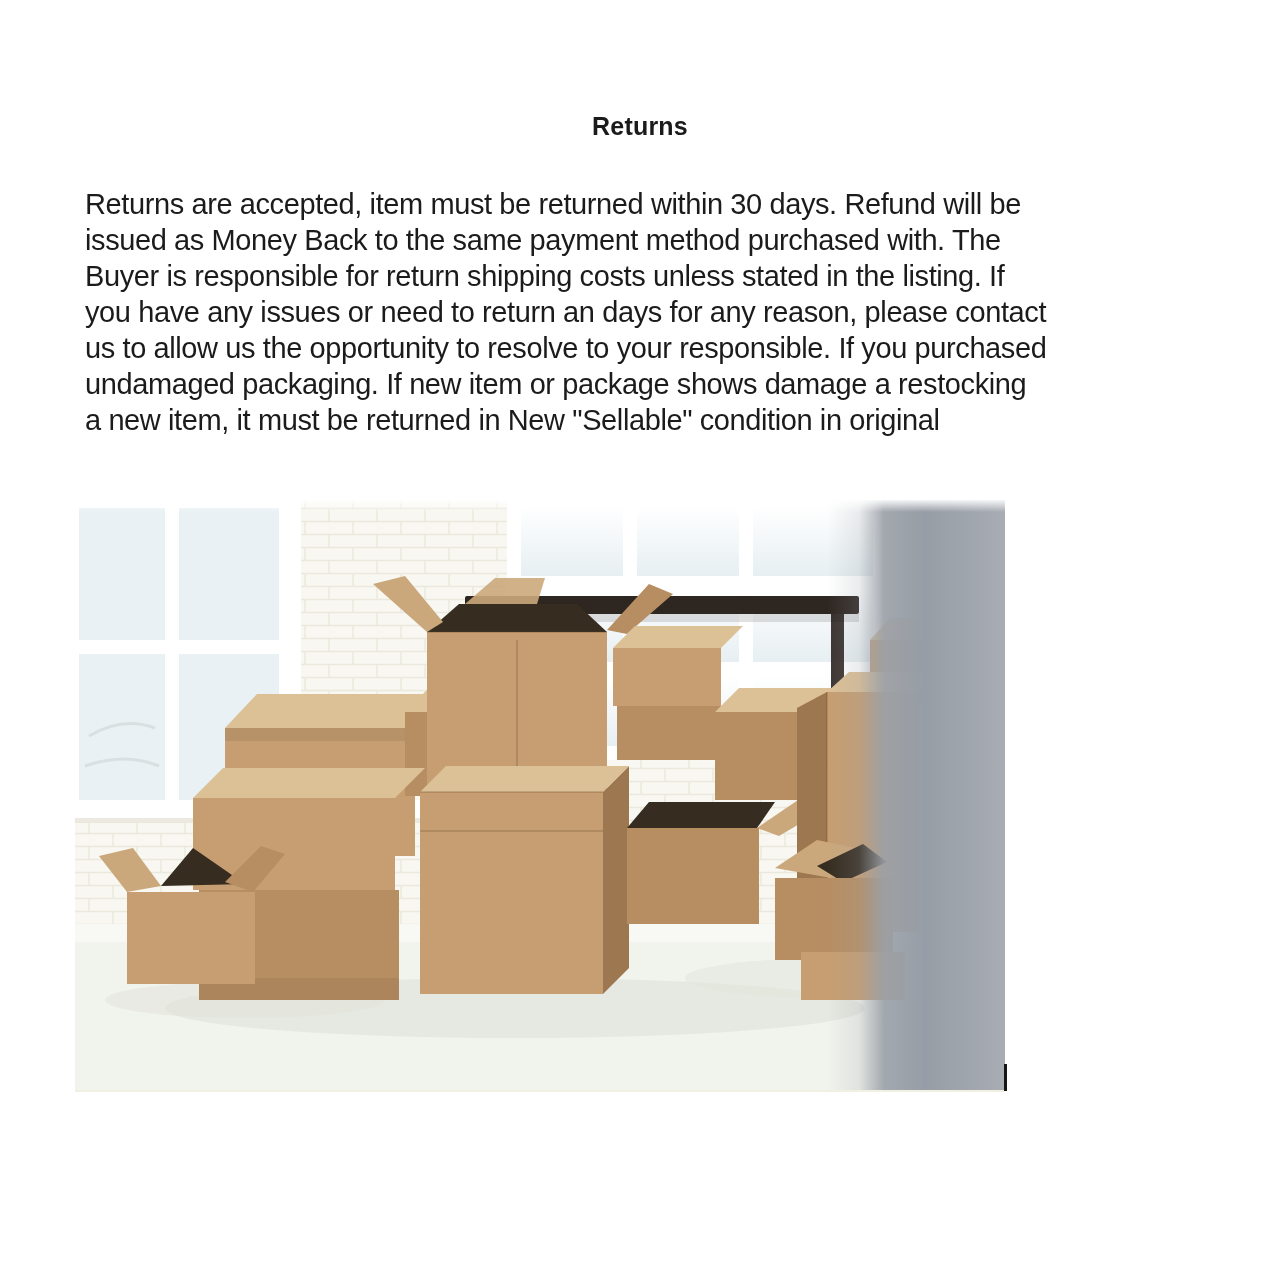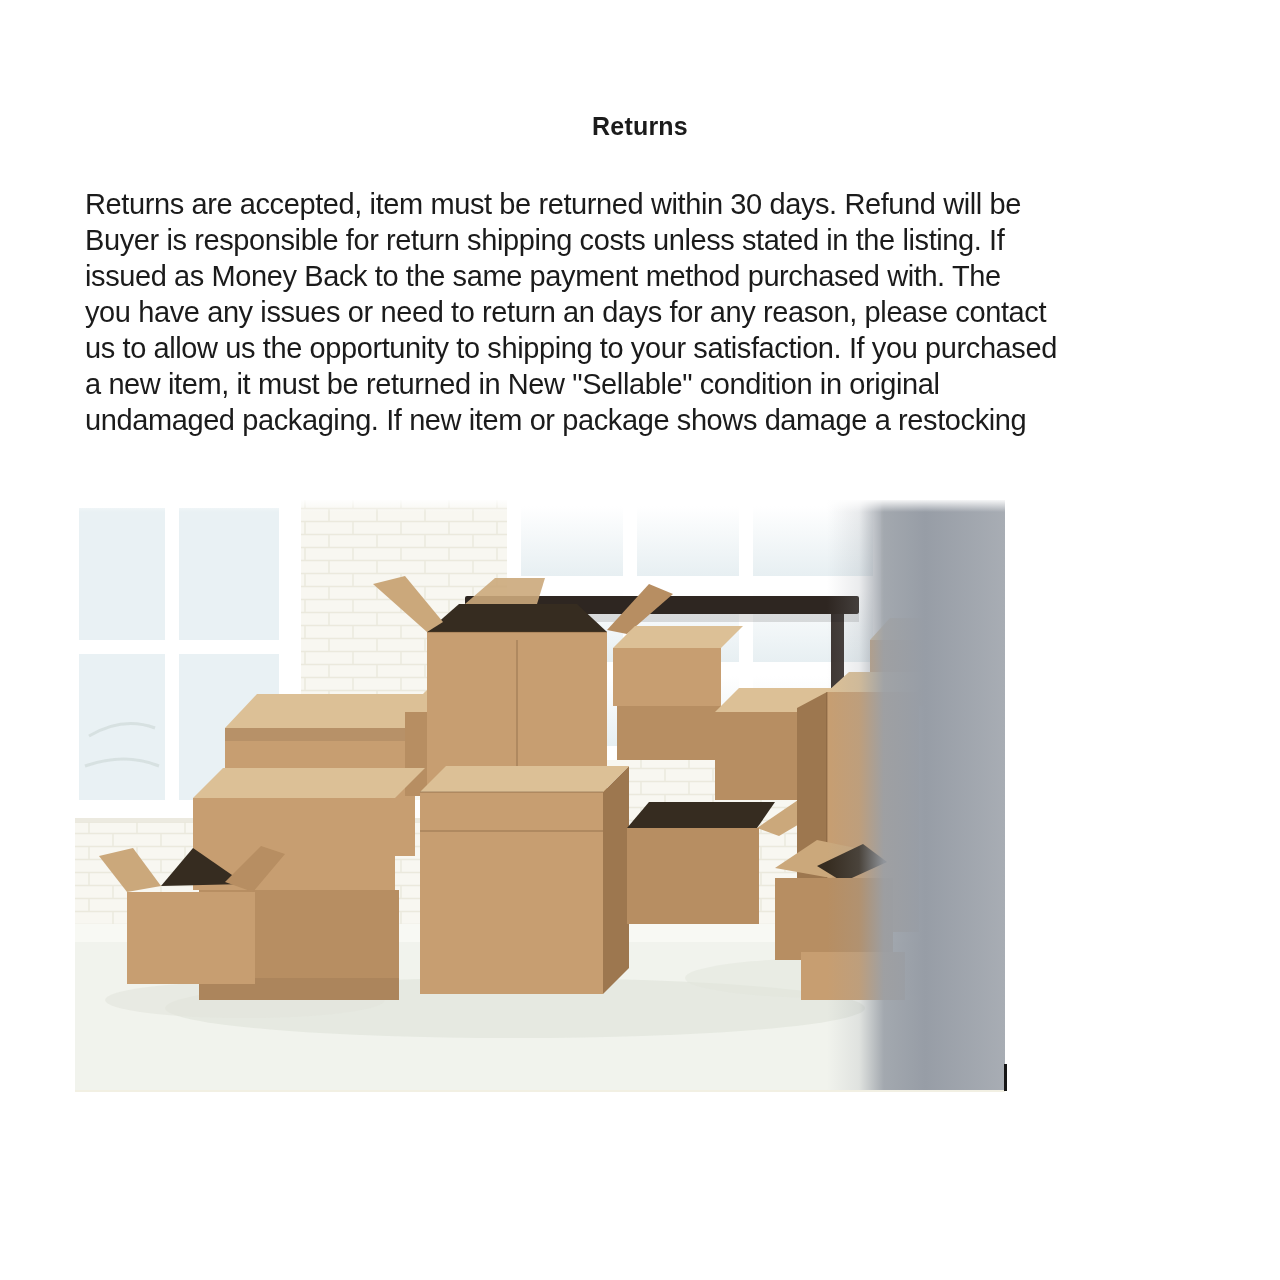--- a/index.html
+++ b/index.html
@@ -47,26 +47,26 @@
 </style>
 </head>
 <body>
 
 <div class="page">
 
   <h1 class="title">Returns</h1>
 
   <div class="para">
     <div class="line">Returns are accepted, item must be returned within 30 days. Refund will be</div>
+    <div class="line">issued as Money Back to the same payment method purchased with. The</div>
     <div class="line">Buyer is responsible for return shipping costs unless stated in the listing. If</div>
-    <div class="line">issued as Money Back to the same payment method purchased with. The</div>
     <div class="line">you have any issues or need to return an days for any reason, please contact</div>
-    <div class="line">us to allow us the opportunity to shipping to your satisfaction. If you purchased</div>
+    <div class="line">us to allow us the opportunity to resolve to your responsible. If you purchased</div>
+    <div class="line">undamaged packaging. If new item or package shows damage a restocking</div>
     <div class="line">a new item, it must be returned in New "Sellable" condition in original</div>
-    <div class="line">undamaged packaging. If new item or package shows damage a restocking</div>
   </div>
 
   <figure class="photo" role="img" aria-label="Pile of empty kraft cardboard moving boxes, some open with raised flaps, stacked around a dark table in a bright white room with large windows, white brick walls and a white floor; a blurred gray band runs down the right edge of the photo">
     <svg viewBox="0 0 930 590" width="930" height="590">
       <defs>
         <pattern id="brick" width="48" height="26" patternUnits="userSpaceOnUse">
           <rect width="48" height="26" class="c-brick"></rect>
           <path d="M0 8.5 H48 M0 21.5 H48 M14 8.5 V21.5 M38 0 V8.5 M38 21.5 V26" class="c-brickline"></path>
         </pattern>
         <linearGradient id="bandg" x1="0" y1="0" x2="1" y2="0">

